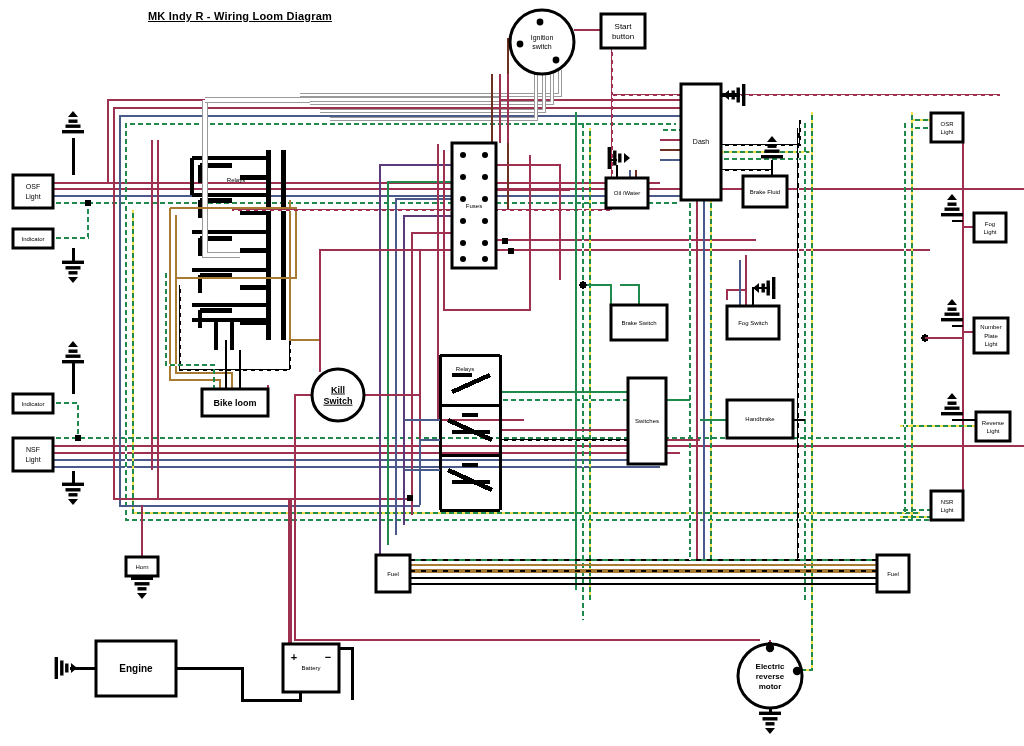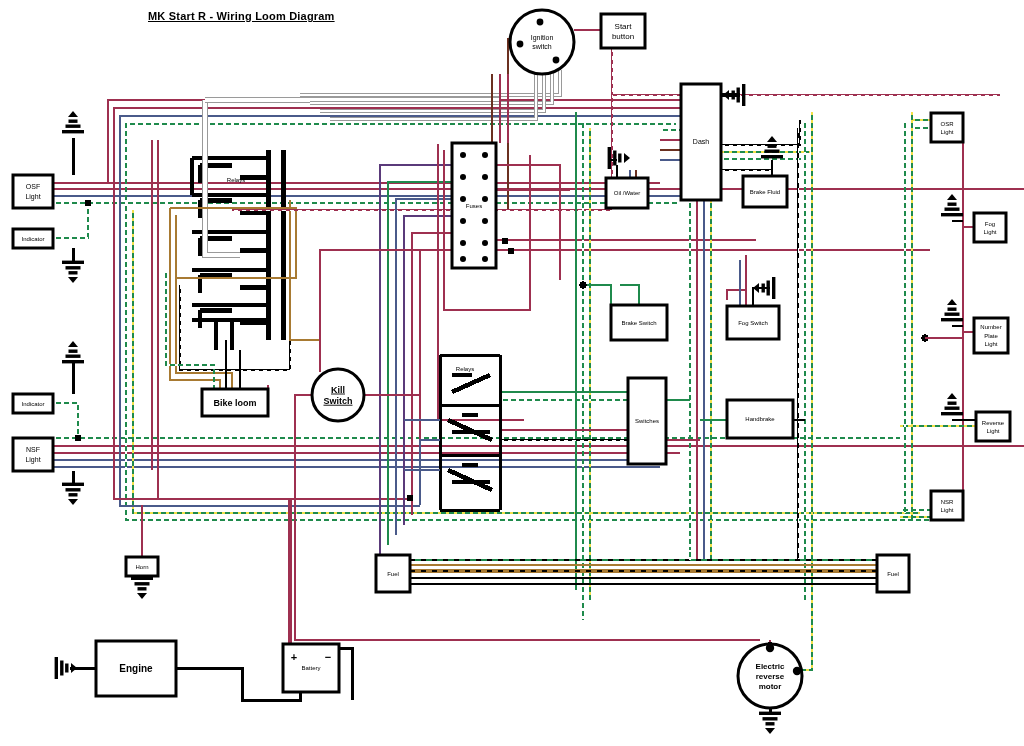--- a/index.html
+++ b/index.html
@@ -8,21 +8,21 @@
   #canvas{position:relative;width:1024px;height:746px;background:#fff;overflow:hidden;}
   #canvas svg{position:absolute;top:0;left:0;}
   .ttl{position:absolute;left:148px;top:10px;font-size:11px;font-weight:bold;color:#000;
        text-decoration:underline;letter-spacing:.2px;white-space:nowrap;}
 </style>
 </head>
 <body>
 
 <div id="canvas">
 
-  <div class="ttl">MK Start R - Wiring Loom Diagram</div>
+  <div class="ttl">MK Indy R - Wiring Loom Diagram</div>
 
   <svg id="wires" width="1024" height="746" viewBox="0 0 1024 746" shape-rendering="crispEdges">
       <path d="M53 183 L660 183" fill="none" stroke="#9e3050" stroke-width="2.4" stroke-linecap="butt" stroke-linejoin="miter"></path>
       <path d="M53 189 L1024 189" fill="none" stroke="#9e3050" stroke-width="2.4" stroke-linecap="butt" stroke-linejoin="miter"></path>
       <path d="M53 196 L700 196" fill="none" stroke="#4a5a8a" stroke-width="2.4" stroke-linecap="butt" stroke-linejoin="miter"></path>
       <path d="M53 203 L680 203" fill="none" stroke="#1f8a4c" stroke-width="2.6" stroke-linecap="butt" stroke-linejoin="miter"></path>
       <path d="M53 203 L680 203" fill="none" stroke="#ffffff" stroke-width="1.2000000000000002" stroke-dasharray="3 5" stroke-linecap="butt" stroke-linejoin="miter"></path>
       <path d="M108 183 L108 100 L700 100" fill="none" stroke="#9e3050" stroke-width="2.4" stroke-linecap="butt" stroke-linejoin="miter"></path>
       <path d="M114 190 L114 108 L690 108" fill="none" stroke="#9e3050" stroke-width="2.4" stroke-linecap="butt" stroke-linejoin="miter"></path>
       <path d="M120 196 L120 116 L684 116" fill="none" stroke="#4a5a8a" stroke-width="2.4" stroke-linecap="butt" stroke-linejoin="miter"></path>

